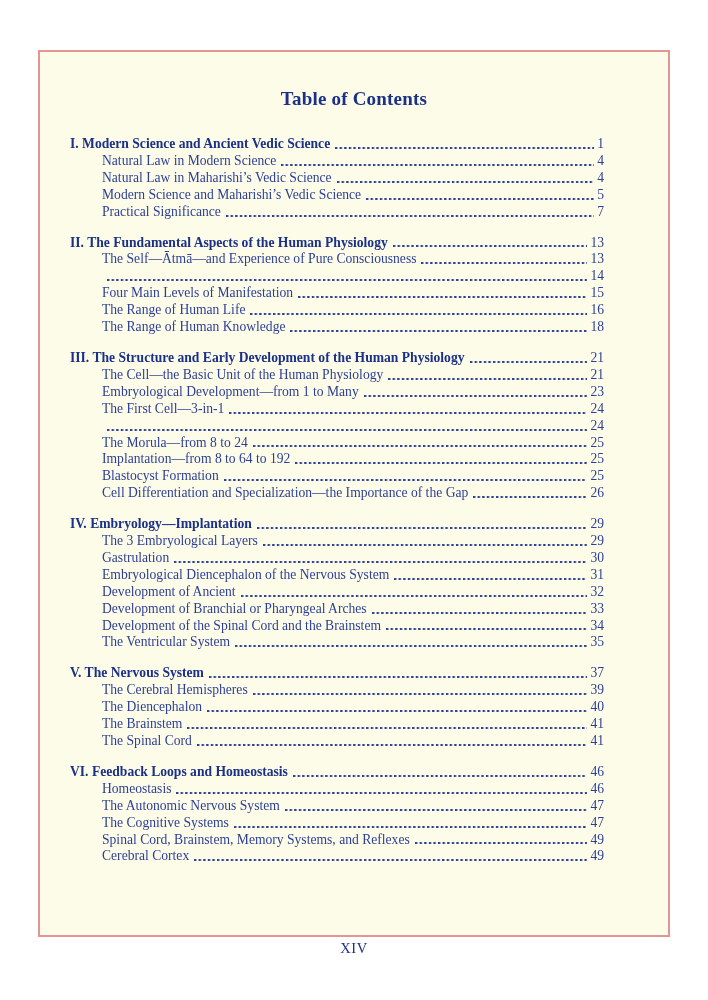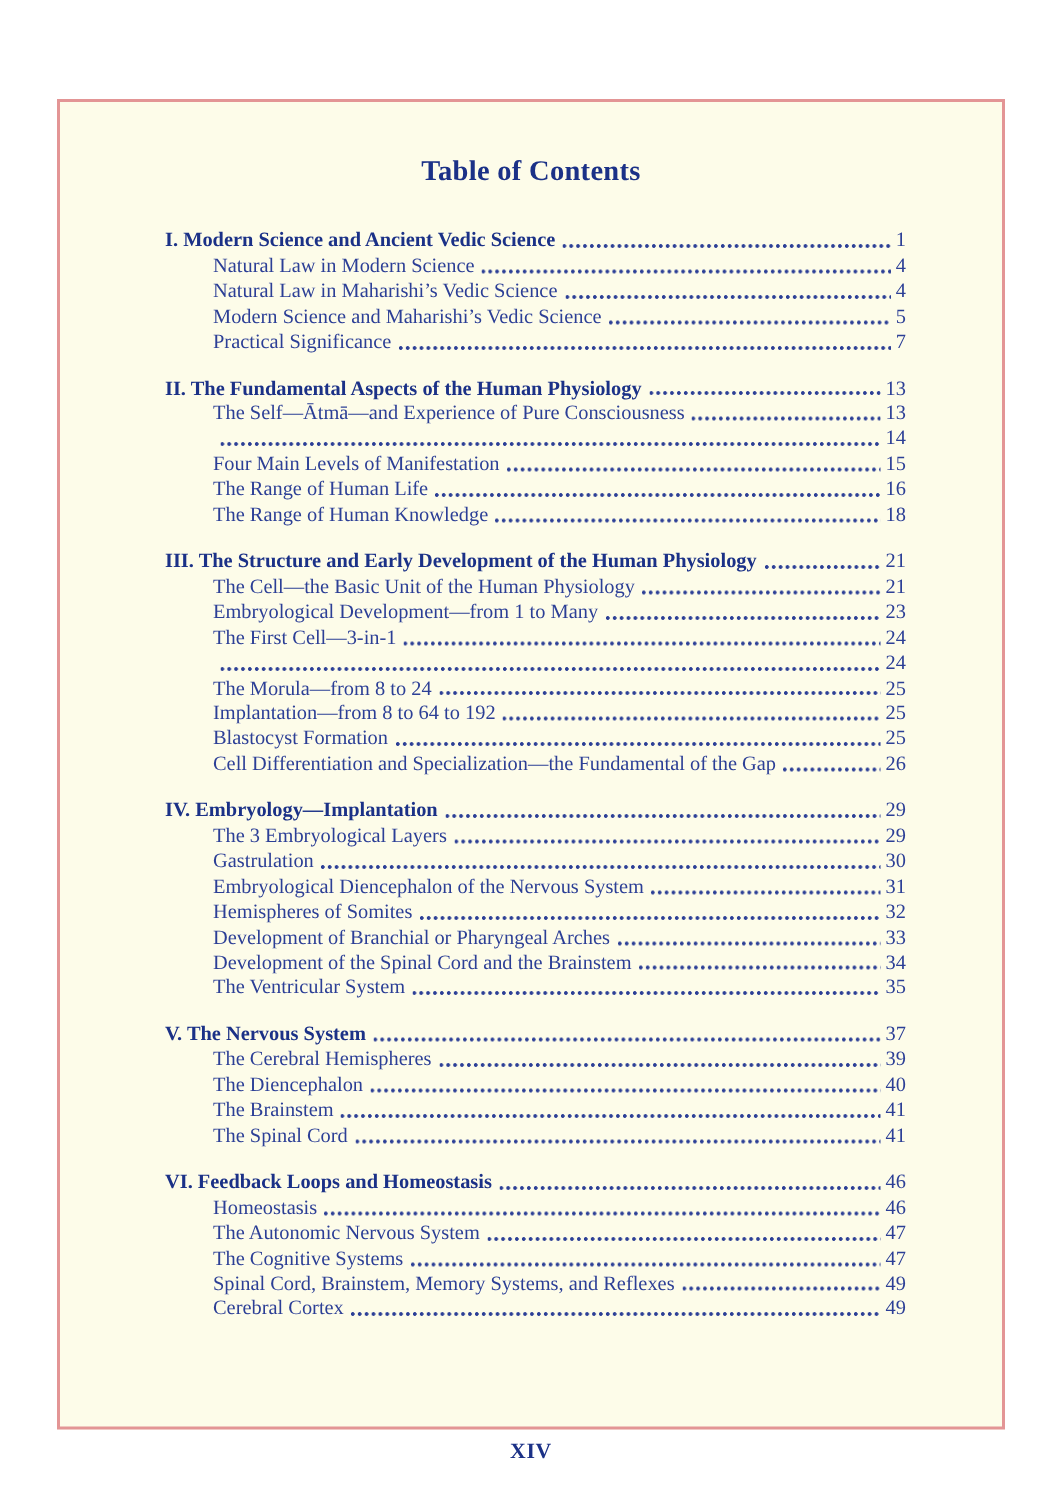--- a/index.html
+++ b/index.html
@@ -16,33 +16,32 @@
     font-family:"Liberation Serif","DejaVu Serif",serif;
     position:relative;
     overflow:hidden;
   }
   .frame{
     position:absolute;
     left:38px; top:50px;
     width:632px; height:887px;
     border:2px solid var(--border);
     background:var(--paper);
-    margin-top:16px;
   }
   .page-title{
     margin-top:36px;
     text-align:center;
     font-size:19px;
     font-weight:bold;
     color:var(--heading-ink);
     letter-spacing:0.2px;
   }
   .toc{
     margin-top:26px;
-    padding-left:70px;
+    padding-left:30px;
     padding-right:64px;
     color:var(--ink);
     font-size:13.6px;
   }
   .section{ margin-top:14px; }
   .section:first-child{ margin-top:0; }
   .entry{
     display:flex;
     align-items:flex-end;
     line-height:16.9px;
@@ -66,25 +65,24 @@
   }
   .entry .pg{
     flex:0 0 auto;
     text-align:right;
   }
   .folio{
     position:absolute;
     left:0; top:940px;
     width:708px;
     text-align:center;
-    font-weight:bold;
+    font-weight:normal;
     font-size:14.5px;
     color:var(--heading-ink);
     letter-spacing:0.5px;
-    margin-top:20px;
   }
 </style>
 </head>
 <body>
 
 <div class="frame">
   <h1 class="page-title">Table of Contents</h1>
   <div class="toc" id="toc">
       <div class="section">
         <div class="entry head">
@@ -178,21 +176,21 @@
     <span class="label">Implantation—from 8 to 64 to 192</span>
     <span class="dots"></span>
     <span class="pg">25</span>
   </div>
         <div class="entry sub">
     <span class="label">Blastocyst Formation</span>
     <span class="dots"></span>
     <span class="pg">25</span>
   </div>
         <div class="entry sub">
-    <span class="label">Cell Differentiation and Specialization—the Fundamental of the Gap</span>
+    <span class="label">Cell Differentiation and Specialization—the Importance of the Gap</span>
     <span class="dots"></span>
     <span class="pg">26</span>
   </div>
       </div>
       <div class="section">
         <div class="entry head">
     <span class="label">IV. Embryology—Implantation</span>
     <span class="dots"></span>
     <span class="pg">29</span>
   </div>
@@ -205,21 +203,21 @@
     <span class="label">Gastrulation</span>
     <span class="dots"></span>
     <span class="pg">30</span>
   </div>
         <div class="entry sub">
     <span class="label">Embryological Diencephalon of the Nervous System</span>
     <span class="dots"></span>
     <span class="pg">31</span>
   </div>
         <div class="entry sub">
-    <span class="label">Hemispheres of Somites</span>
+    <span class="label">Development of Ancient</span>
     <span class="dots"></span>
     <span class="pg">32</span>
   </div>
         <div class="entry sub">
     <span class="label">Development of Branchial or Pharyngeal Arches</span>
     <span class="dots"></span>
     <span class="pg">33</span>
   </div>
         <div class="entry sub">
     <span class="label">Development of the Spinal Cord and the Brainstem</span>

